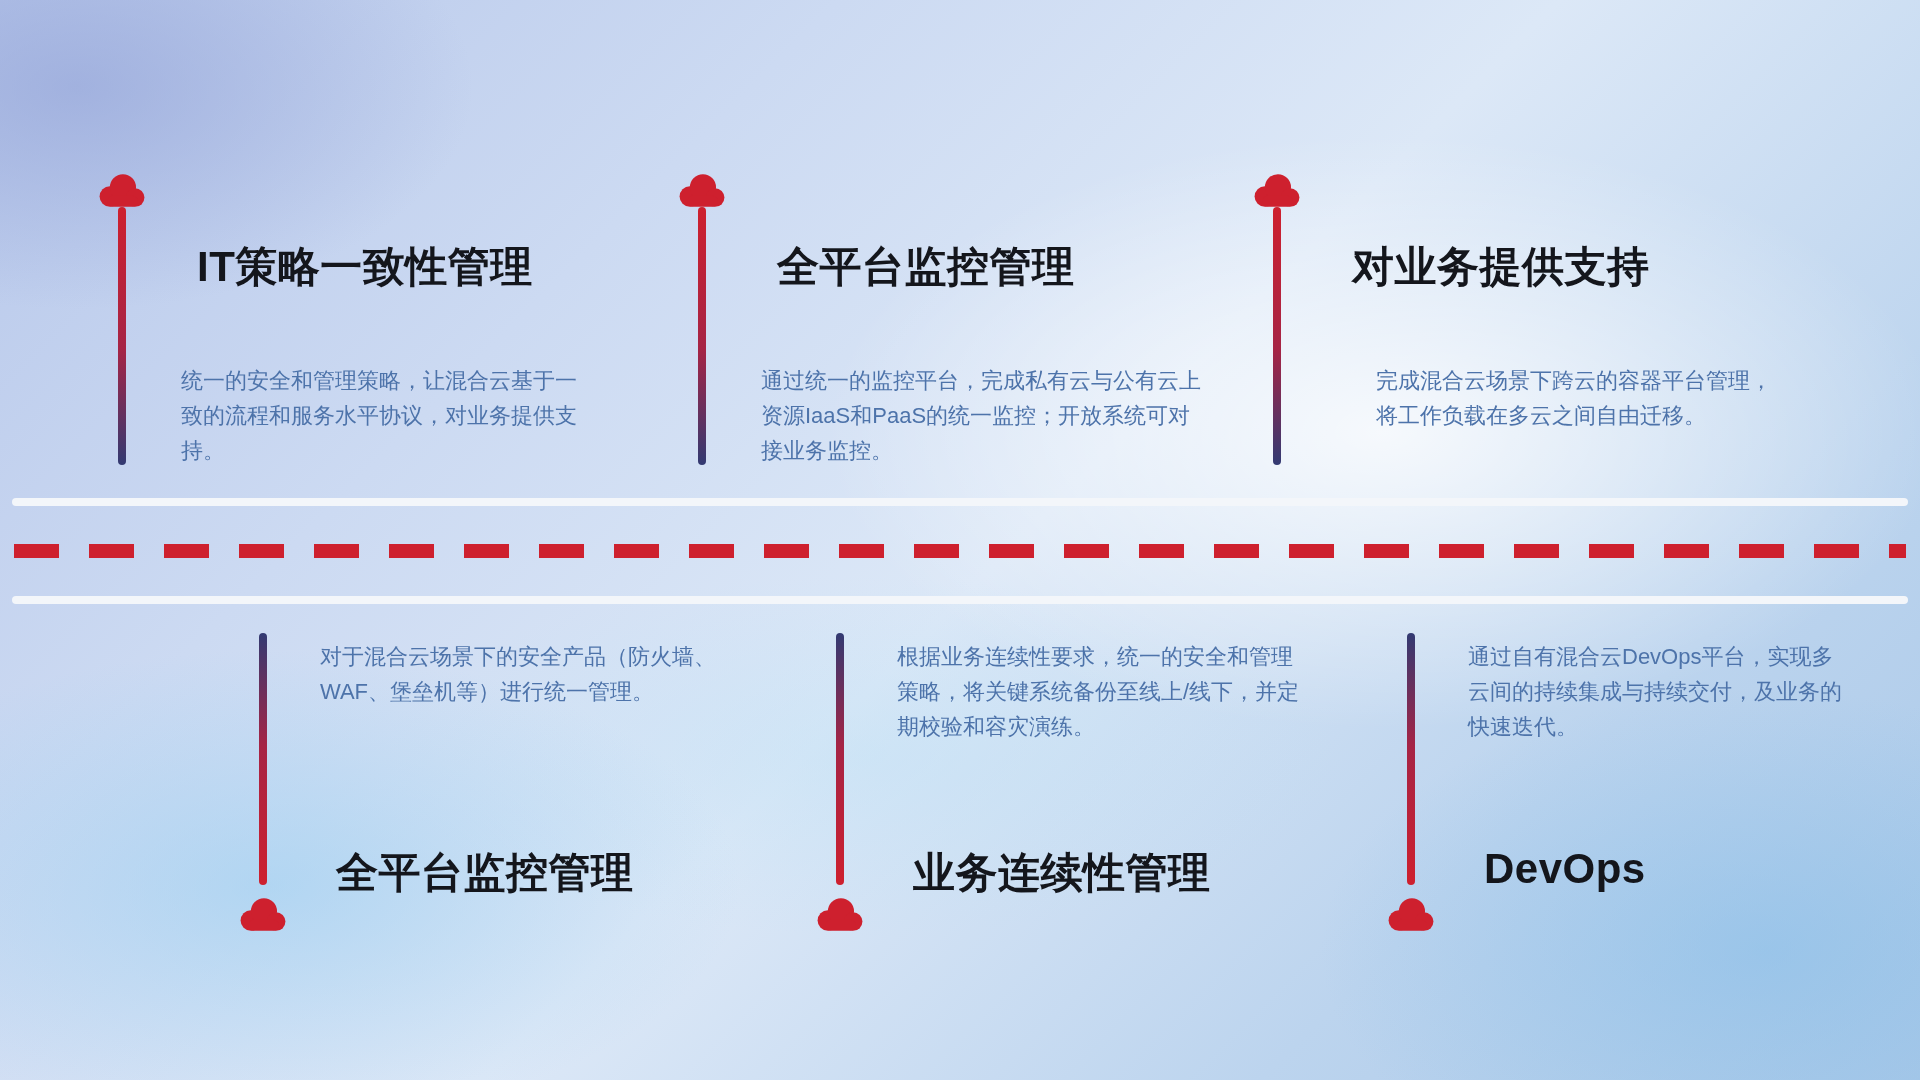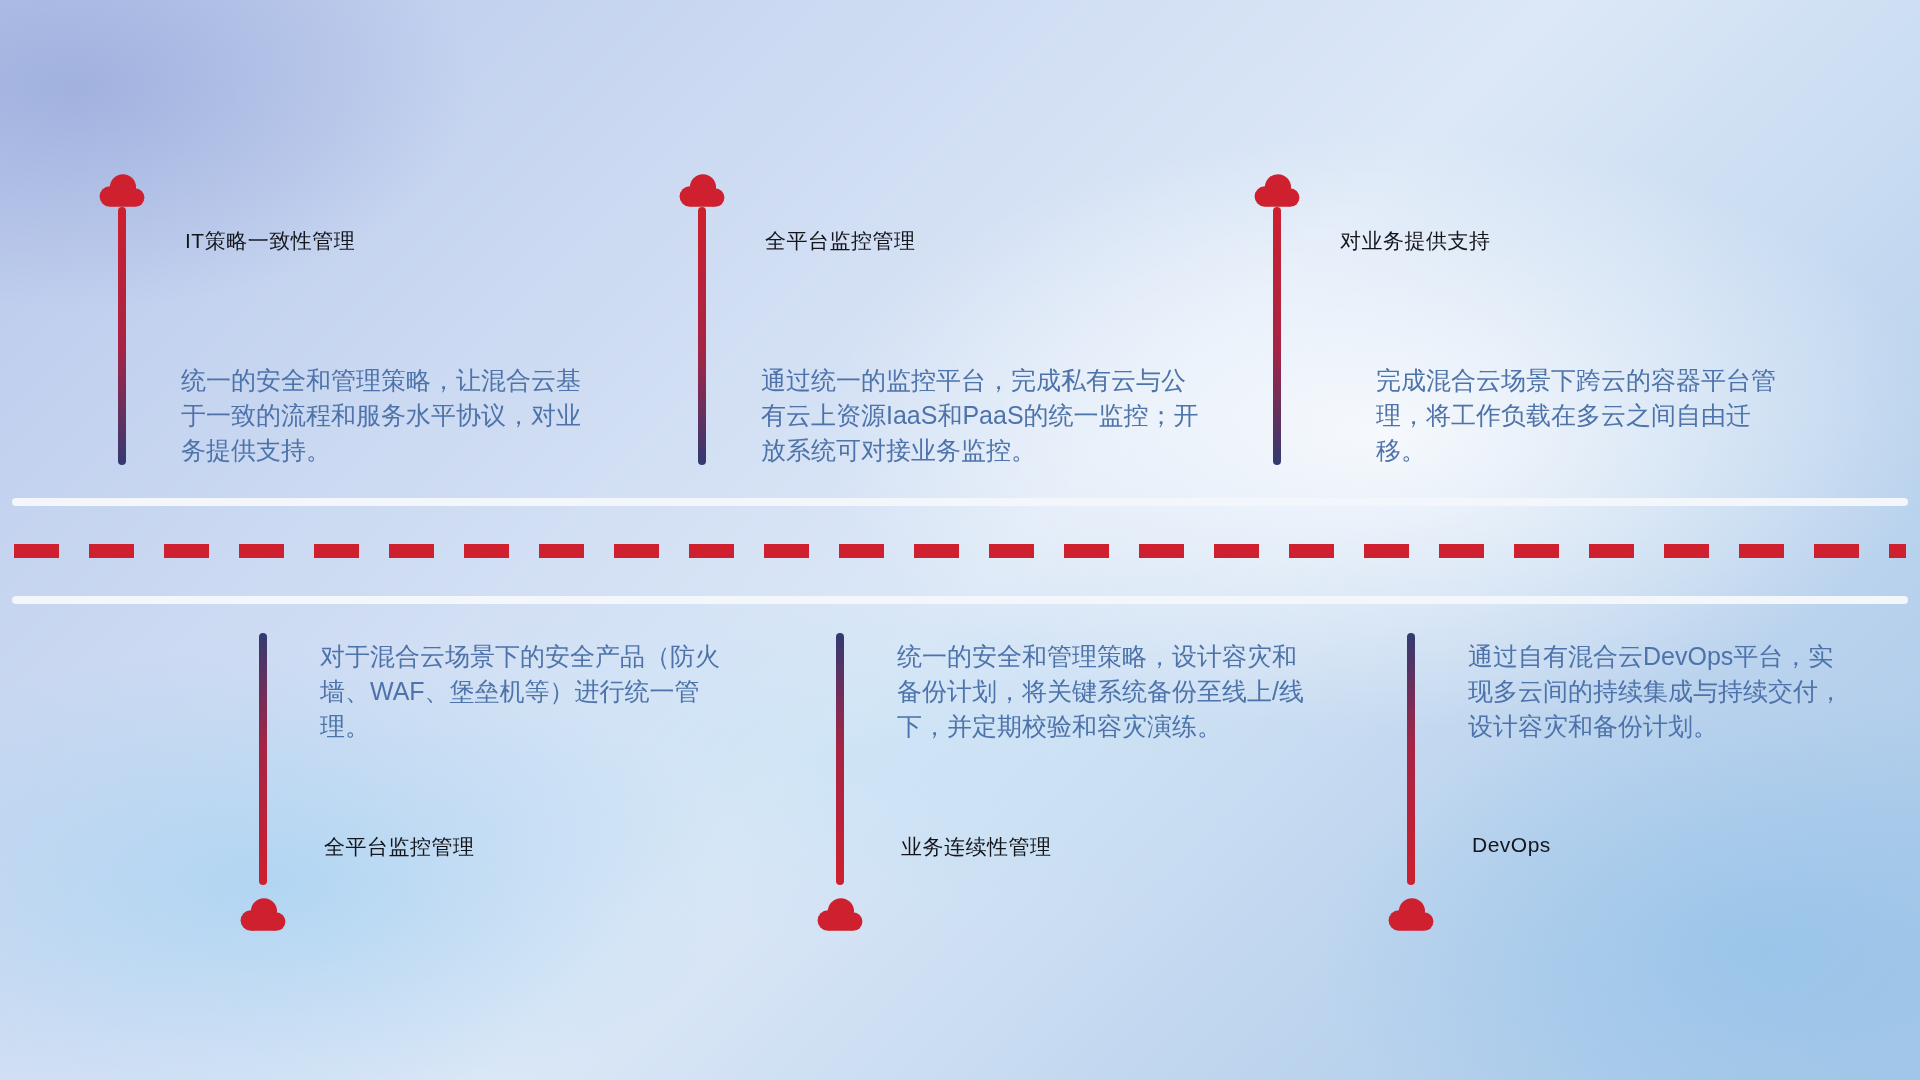--- a/index.html
+++ b/index.html
@@ -29,26 +29,26 @@
   }
 
   
   .item{position:absolute;width:480px;}
   .cloud{position:absolute;width:56px;height:40px;}
   .cloud svg{width:100%;height:100%;display:block;}
   .stem{position:absolute;width:8px;border-radius:4px;}
   .stem.down{background:linear-gradient(to bottom,var(--red) 0%,#a62445 55%,#323a72 100%);}
   .stem.up{background:linear-gradient(to bottom,#323a72 0%,#a62445 45%,var(--red) 100%);}
   .title{
-    position:absolute;margin:4px;
-    font-size:21px;font-weight:normal;color:#14161c;letter-spacing:0.5px;white-space:nowrap;
+    position:absolute;margin:16px;
+    font-size:42px;font-weight:bold;color:#14161c;letter-spacing:0.5px;white-space:nowrap;
   }
   .desc{
     position:absolute;margin:0;
-    font-size:25px;line-height:35px;color:#4d73aa;
+    font-size:22px;line-height:35px;color:#4d73aa;
   }
 
   
   .item.top .cloud{left:0;top:0;}
   .item.top .stem{left:24px;top:36px;height:258px;}
   .item.top .title{left:87px;top:52px;}
   .item.top .desc{left:87px;top:192px;}
   #item-0{left:94px;top:171px;}  #item-0 .desc{width:400px;}
   #item-1{left:674px;top:171px;} #item-1 .desc{width:440px;}
   #item-2{left:1249px;top:171px;}#item-2 .desc{width:410px;margin-left:40px;}
@@ -124,35 +124,35 @@
           <circle cx="17" cy="26" r="11"></circle>
           <circle cx="31" cy="16" r="14"></circle>
           <circle cx="44" cy="27" r="10"></circle>
           <rect x="14" y="25" width="33" height="12" rx="6"></rect>
         </svg>
     </div>
   </div>
 
   <div class="item bottom" id="item-4">
     <div class="stem up"></div>
-    <p class="desc">统一的安全和管理策略，设计容灾和备份计划，将关键系统备份至线上/线下，并定期校验和容灾演练。</p>
+    <p class="desc">根据业务连续性要求，统一的安全和管理策略，将关键系统备份至线上/线下，并定期校验和容灾演练。</p>
     <h2 class="title">业务连续性管理</h2>
     <div class="cloud">
       <svg viewBox="0 0 60 40" fill="#ce202e">
           <circle cx="17" cy="26" r="11"></circle>
           <circle cx="31" cy="16" r="14"></circle>
           <circle cx="44" cy="27" r="10"></circle>
           <rect x="14" y="25" width="33" height="12" rx="6"></rect>
         </svg>
     </div>
   </div>
 
   <div class="item bottom" id="item-5">
     <div class="stem up"></div>
-    <p class="desc">通过自有混合云DevOps平台，实现多云间的持续集成与持续交付，设计容灾和备份计划。</p>
+    <p class="desc">通过自有混合云DevOps平台，实现多云间的持续集成与持续交付，及业务的快速迭代。</p>
     <h2 class="title">DevOps</h2>
     <div class="cloud">
       <svg viewBox="0 0 60 40" fill="#ce202e">
           <circle cx="17" cy="26" r="11"></circle>
           <circle cx="31" cy="16" r="14"></circle>
           <circle cx="44" cy="27" r="10"></circle>
           <rect x="14" y="25" width="33" height="12" rx="6"></rect>
         </svg>
     </div>
   </div>

